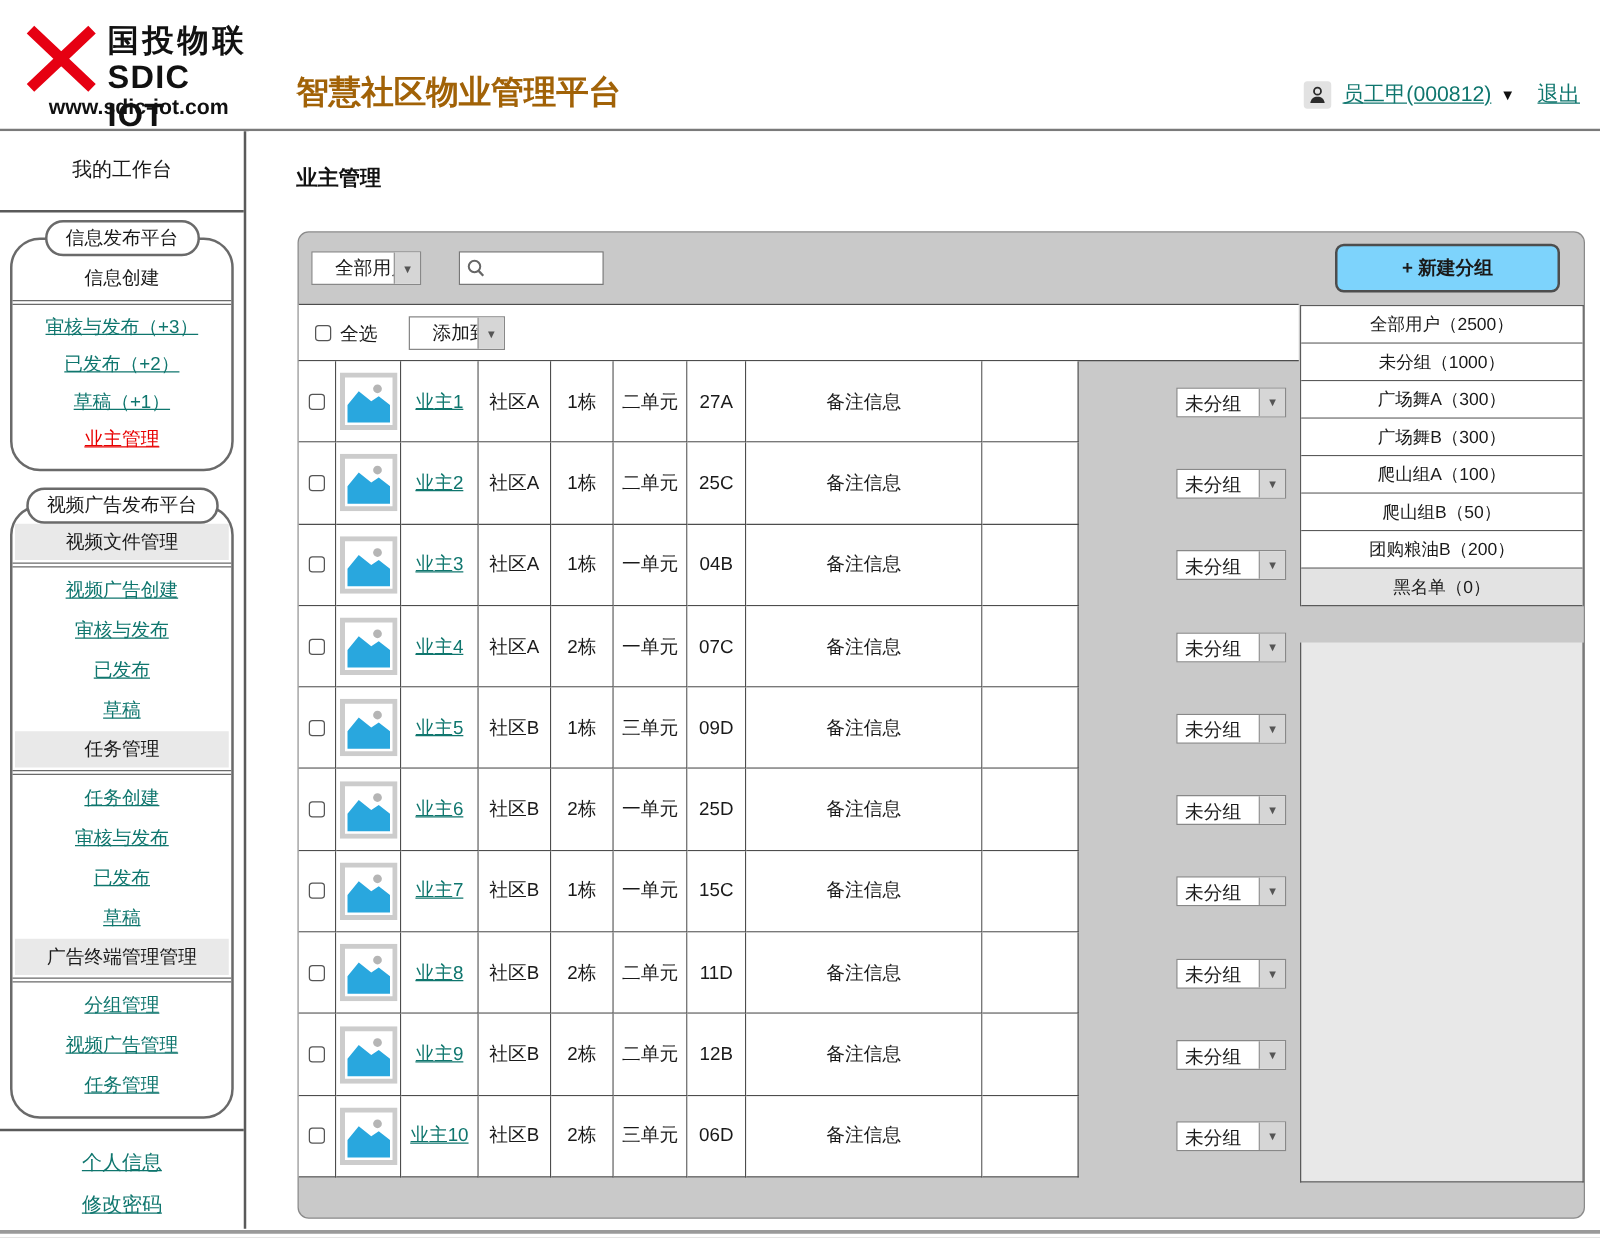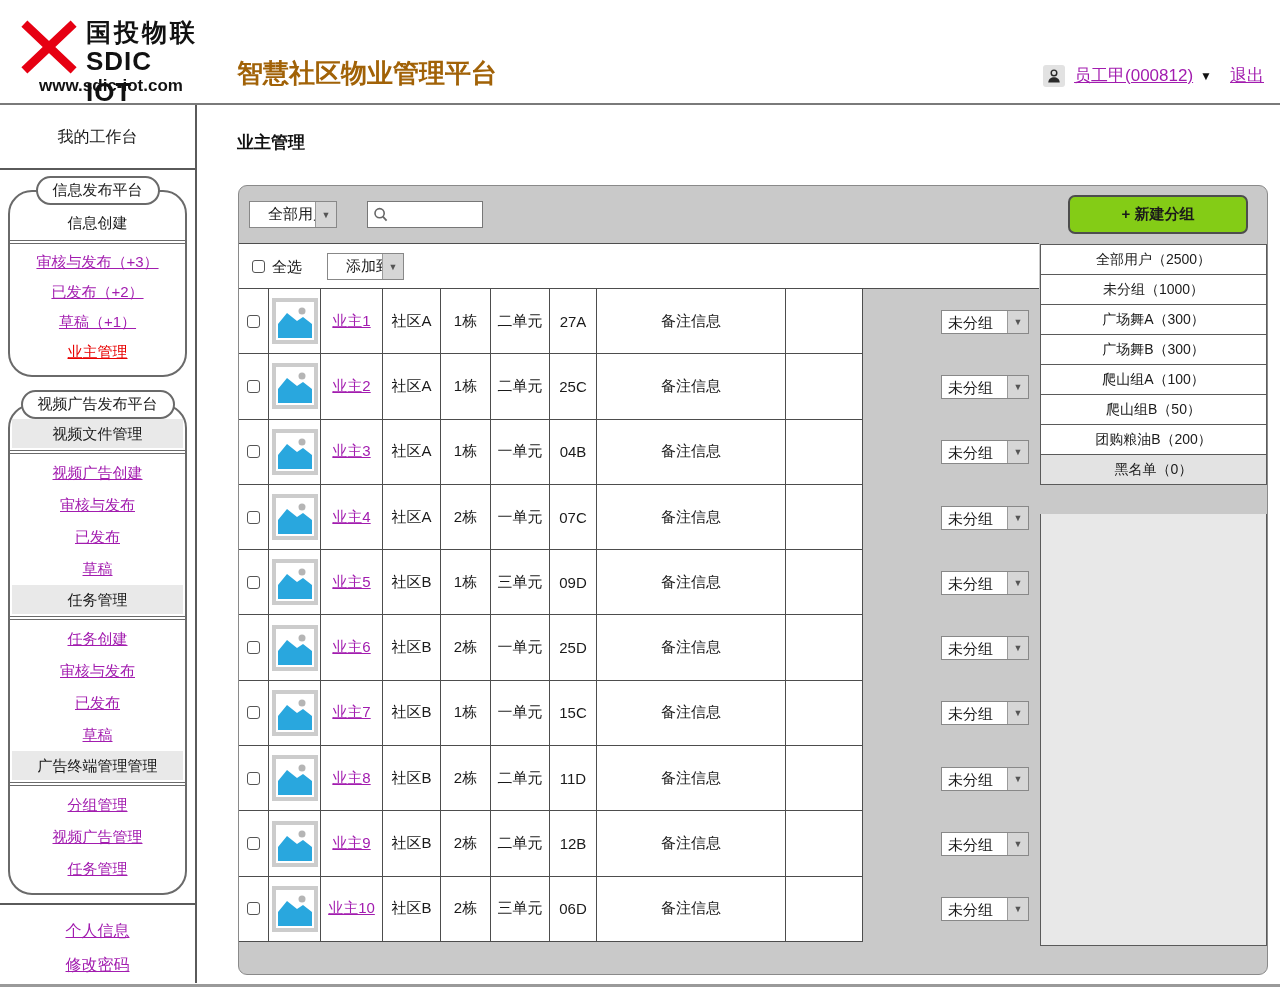--- a/index.html
+++ b/index.html
@@ -2,21 +2,21 @@
 <html><head>
 <meta charset="utf-8">
 <style>
   html,body{margin:0;padding:0;}
   body{
     width:1280px;height:990px;position:relative;background:#fff;
     font-family:"Liberation Sans","DejaVu Sans",sans-serif;color:#1a1a1a;
     overflow:hidden;
   }
   .page{position:absolute;left:0;top:0;width:1280px;height:987px;border-bottom:3px solid #9a9a9a;box-sizing:border-box;}
-  .lnk{text-decoration:underline;color:#a21caf;cursor:pointer;}
+  .lnk{text-decoration:underline;color:#0f766e;cursor:pointer;}
   .red{color:#e80000;}
 
   
   .header{position:absolute;left:0;top:0;width:1280px;height:103px;background:#fff;border-bottom:2px solid #7a7a7a;box-sizing:content-box;}
   .logo{position:absolute;left:18px;top:8px;width:188px;height:92px;}
   .logo-mark{position:absolute;left:2px;top:12px;}
   .logo-text{position:absolute;left:68px;top:8px;}
   .logo-cn{font-size:25px;font-weight:bold;letter-spacing:3px;color:#111;}
   .logo-en{font-size:26px;font-weight:bold;letter-spacing:1px;color:#111;margin-top:-3px;}
   .logo-url{position:absolute;left:0;top:68px;width:186px;text-align:center;font-size:17px;font-weight:bold;color:#111;}
@@ -64,21 +64,21 @@
   .dd.addto{left:88px;top:9px;width:77px;height:27px;}
 
   .tbl{position:absolute;left:0;top:102px;width:800px;border-top:1px solid #4d4d4d;}
   .trow{display:grid;grid-template-columns:30px 52px 62px 58px 50px 59px 47px 189px 77px 176px;height:65.3px;}
   .tc{background:#fff;border-right:1px solid #4d4d4d;border-bottom:1px solid #4d4d4d;display:flex;align-items:center;justify-content:center;font-size:15px;box-sizing:border-box;overflow:visible;}
   .tc.ddcell{background:transparent;border:none;justify-content:flex-start;padding-left:78px;}
   .dd.inline{width:88px;height:24px;}
   .thumb{display:block;width:46px;height:46px;}
 
   .rightcol{position:absolute;left:800px;top:0;width:230px;height:790px;}
-  .newgroup-btn{position:absolute;left:29px;top:9px;width:180px;height:39px;background:#84cc16;border:2px solid #4d4d4d;border-radius:7px;display:flex;align-items:center;justify-content:center;font-size:15px;font-weight:bold;box-sizing:border-box;cursor:pointer;}
+  .newgroup-btn{position:absolute;left:29px;top:9px;width:180px;height:39px;background:#7dd3fc;border:2px solid #4d4d4d;border-radius:7px;display:flex;align-items:center;justify-content:center;font-size:15px;font-weight:bold;box-sizing:border-box;cursor:pointer;}
   .grouplist{position:absolute;left:1px;top:58px;width:227px;border:1px solid #5a5a5a;border-bottom:none;box-sizing:border-box;}
   .grow{height:30px;border-bottom:1px solid #5a5a5a;background:#fff;display:flex;align-items:center;justify-content:center;font-size:14px;box-sizing:border-box;cursor:pointer;}
   .grow.black{background:#e3e3e3;}
   .emptyarea{position:absolute;left:1px;top:328px;width:227px;height:432px;background:#e8e8e8;border:1px solid #5a5a5a;border-top:none;box-sizing:border-box;}
 </style>
 </head>
 <body>
 
 <div class="page">
 

